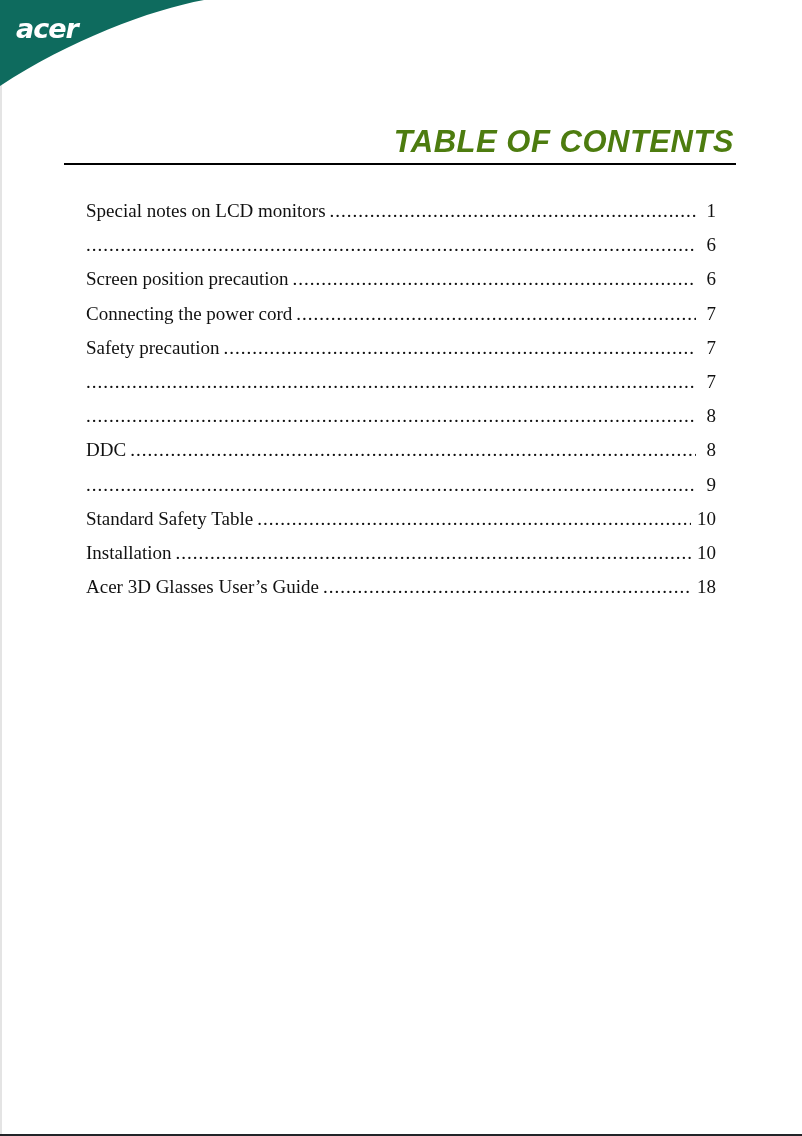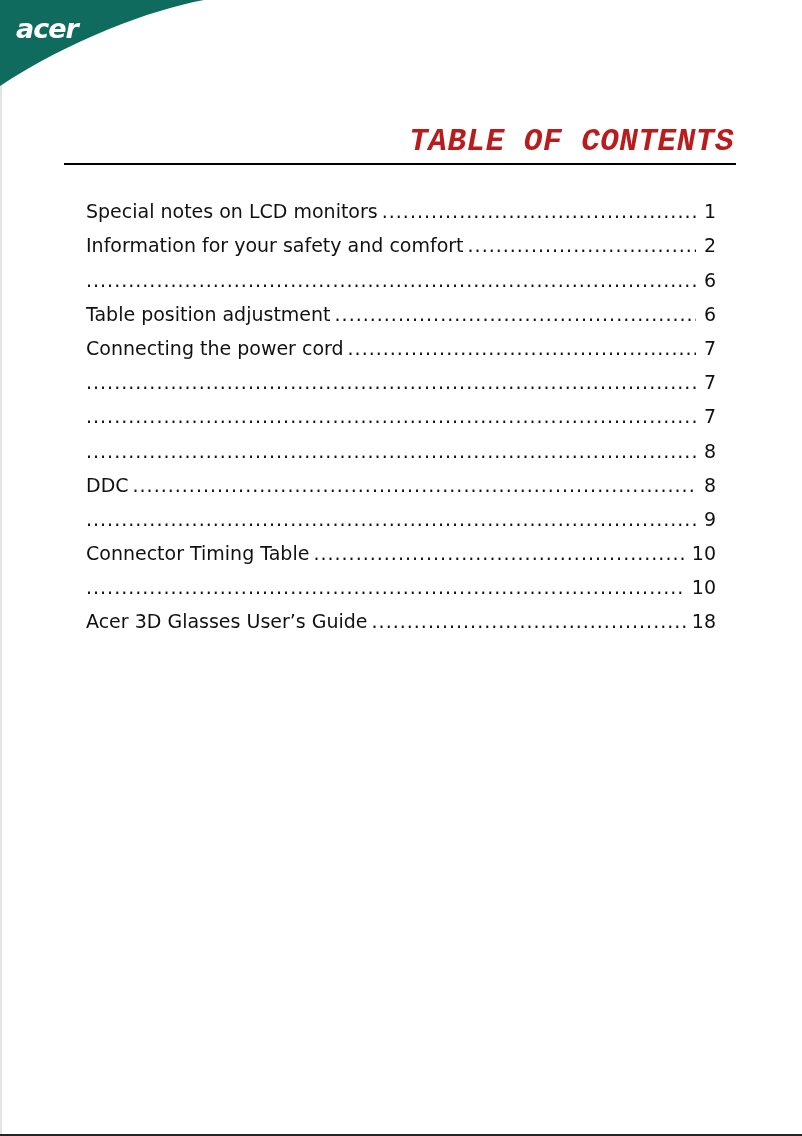--- a/index.html
+++ b/index.html
@@ -16,35 +16,35 @@
       position: absolute; left: 0; top: 0; width: 210px; height: 90px;
     }
     .brand-logo {
       position: absolute; left: 16px; top: 6px;
       font-family: "DejaVu Sans", sans-serif;
       font-size: 27px; font-weight: bold; font-style: italic;
       color: #ffffff; letter-spacing: -1px; margin-top: 7px;
     }
     .page-title {
       position: absolute; right: 68px; top: 124px;
-      font-family: Liberation Mono, monospace;
+      font-family: Liberation Sans, sans-serif;
       font-size: 31px; font-weight: bold; font-style: italic;
-      letter-spacing: 0.5px; color: #b91c1c;
+      letter-spacing: 0.5px; color: #4d7c0f;
       white-space: nowrap;
     }
     .title-rule {
       position: absolute; left: 64px; top: 163px; width: 672px; height: 2px; background: #000;
     }
     .toc {
       position: absolute; left: 86px; top: 194px; width: 630px;
     }
     .toc-row {
-      display: flex; align-items: flex-end;
+      display: flex; align-items: flex-start;
       height: 34.2px; font-size: 19px; line-height: 34px;
-      white-space: nowrap; overflow: hidden;
+      white-space: nowrap; overflow: hidden; font-family: Liberation Serif, serif;
     }
     .toc-label { flex: 0 0 auto; padding-right: 4px; }
     .toc-leader {
       flex: 1 1 auto; overflow: hidden; white-space: nowrap;
       letter-spacing: 1px; color: #111;
     }
     .toc-leader::before {
       content: "................................................................................................................................................................";
     }
     .toc-page { flex: 0 0 auto; padding-left: 6px; min-width: 14px; text-align: right; }
@@ -65,39 +65,35 @@
 <div class="page-title">TABLE  OF  CONTENTS</div>
 <div class="title-rule"></div>
 
 <div class="toc">
   <div class="toc-row">
     <span class="toc-label">Special notes on LCD monitors</span>
     <span class="toc-leader"></span>
     <span class="toc-page">1</span>
   </div>
   <div class="toc-row">
-    <span class="toc-label">Information for your safety and comfort</span>
-    <span class="toc-leader"></span>
-    <span class="toc-page">2</span>
-  </div>
-  <div class="toc-row">
     <span class="toc-leader"></span>
     <span class="toc-page">6</span>
   </div>
   <div class="toc-row">
-    <span class="toc-label">Table position adjustment</span>
+    <span class="toc-label">Screen position precaution</span>
     <span class="toc-leader"></span>
     <span class="toc-page">6</span>
   </div>
   <div class="toc-row">
     <span class="toc-label">Connecting the power cord</span>
     <span class="toc-leader"></span>
     <span class="toc-page">7</span>
   </div>
   <div class="toc-row">
+    <span class="toc-label">Safety precaution</span>
     <span class="toc-leader"></span>
     <span class="toc-page">7</span>
   </div>
   <div class="toc-row">
     <span class="toc-leader"></span>
     <span class="toc-page">7</span>
   </div>
   <div class="toc-row">
     <span class="toc-leader"></span>
     <span class="toc-page">8</span>
@@ -105,25 +101,26 @@
   <div class="toc-row">
     <span class="toc-label">DDC</span>
     <span class="toc-leader"></span>
     <span class="toc-page">8</span>
   </div>
   <div class="toc-row">
     <span class="toc-leader"></span>
     <span class="toc-page">9</span>
   </div>
   <div class="toc-row">
-    <span class="toc-label">Connector Timing Table</span>
+    <span class="toc-label">Standard Safety Table</span>
     <span class="toc-leader"></span>
     <span class="toc-page">10</span>
   </div>
   <div class="toc-row">
+    <span class="toc-label">Installation</span>
     <span class="toc-leader"></span>
     <span class="toc-page">10</span>
   </div>
   <div class="toc-row">
     <span class="toc-label">Acer 3D Glasses User’s Guide</span>
     <span class="toc-leader"></span>
     <span class="toc-page">18</span>
   </div>
 </div>
 

